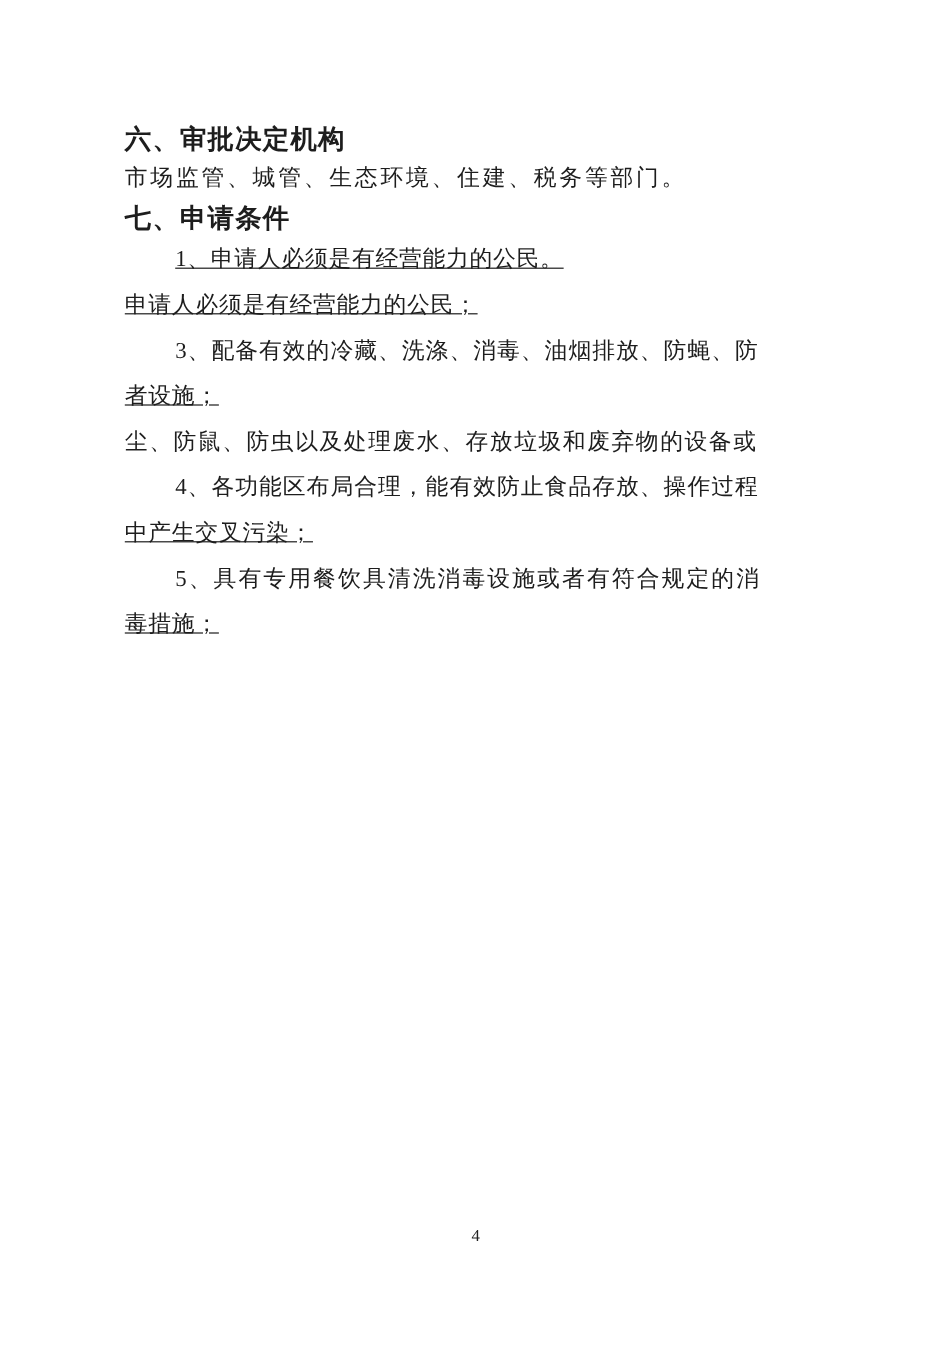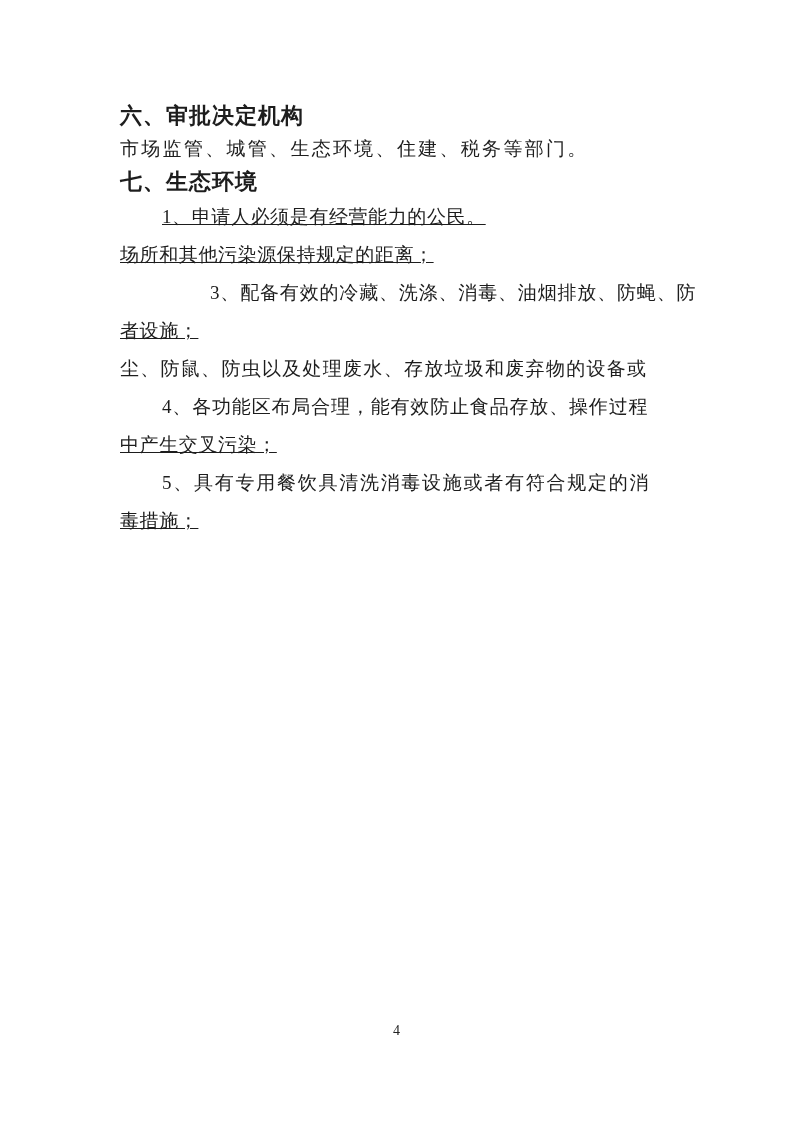--- a/index.html
+++ b/index.html
@@ -7,21 +7,21 @@
     position: relative;
     width: 793px;
     height: 1122px;
     background: #ffffff;
     overflow: hidden;
     font-family: "Liberation Serif", "DejaVu Serif", serif;
     color: #1d1d1d;
   }
   .content {
     position: absolute;
-    left: 120px;
+    left: 104px;
     top: 100px;
     width: 552px;
   }
   .heading {
     height: 32px;
     line-height: 32px;
     font-family: "Liberation Sans", "DejaVu Sans", sans-serif;
     font-weight: 700;
     font-size: 22px;
     letter-spacing: 1px;
@@ -48,29 +48,29 @@
 </style>
 </head>
 <body>
 
 <div class="page">
   <div class="content">
       <div class="heading">六、审批决定机构</div>
       <div class="para body">
         <div class="line fit-wide"><span>市场监管、城管、生态环境、住建、税务等部门。</span></div>
       </div>
-      <div class="heading">七、生态环境</div>
+      <div class="heading">七、申请条件</div>
       <div class="para item">
         <div class="line fit-normal indent"><span>1、申请人必须是有经营能力的公民。</span></div>
       </div>
       <div class="para item">
-        <div class="line fit-normal"><span>场所和其他污染源保持规定的距离；</span></div>
+        <div class="line fit-normal"><span>申请人必须是有经营能力的公民；</span></div>
       </div>
       <div class="para item">
-        <div class="line fit-justify indent"><span style="letter-spacing: 0.833333px; margin-left: 48px;">3、配备有效的冷藏、洗涤、消毒、油烟排放、防蝇、防</span></div>
+        <div class="line fit-justify indent"><span style="letter-spacing: 0.833333px;">3、配备有效的冷藏、洗涤、消毒、油烟排放、防蝇、防</span></div>
         <div class="line fit-normal"><span>者设施；</span></div>
         <div class="line fit-justify"><span style="letter-spacing: 1.28px;">尘、防鼠、防虫以及处理废水、存放垃圾和废弃物的设备或</span></div>
       </div>
       <div class="para item">
         <div class="line fit-justify indent"><span style="letter-spacing: 0.833333px;">4、各功能区布局合理，能有效防止食品存放、操作过程</span></div>
         <div class="line fit-normal"><span>中产生交叉污染；</span></div>
       </div>
       <div class="para item">
         <div class="line fit-justify indent"><span style="letter-spacing: 1.73913px;">5、具有专用餐饮具清洗消毒设施或者有符合规定的消</span></div>
         <div class="line fit-normal"><span>毒措施；</span></div>

